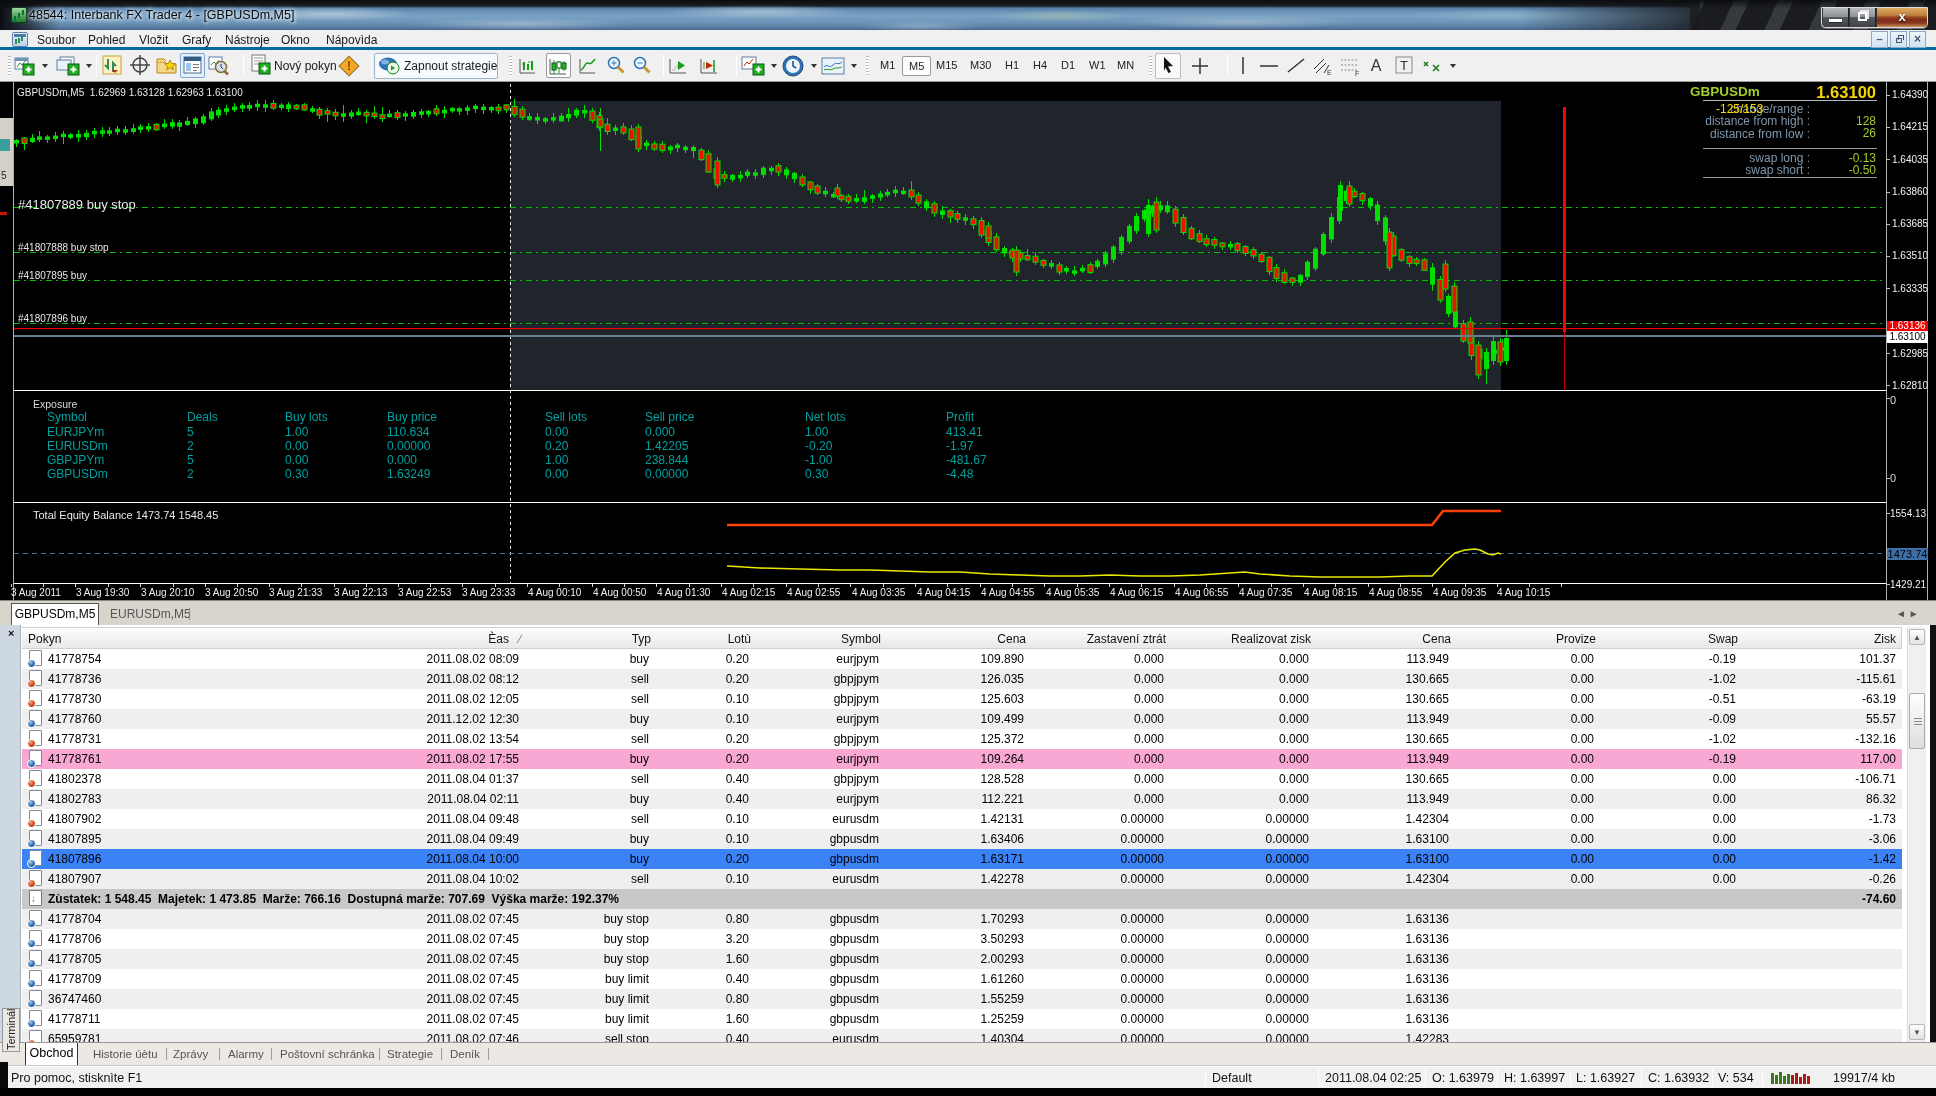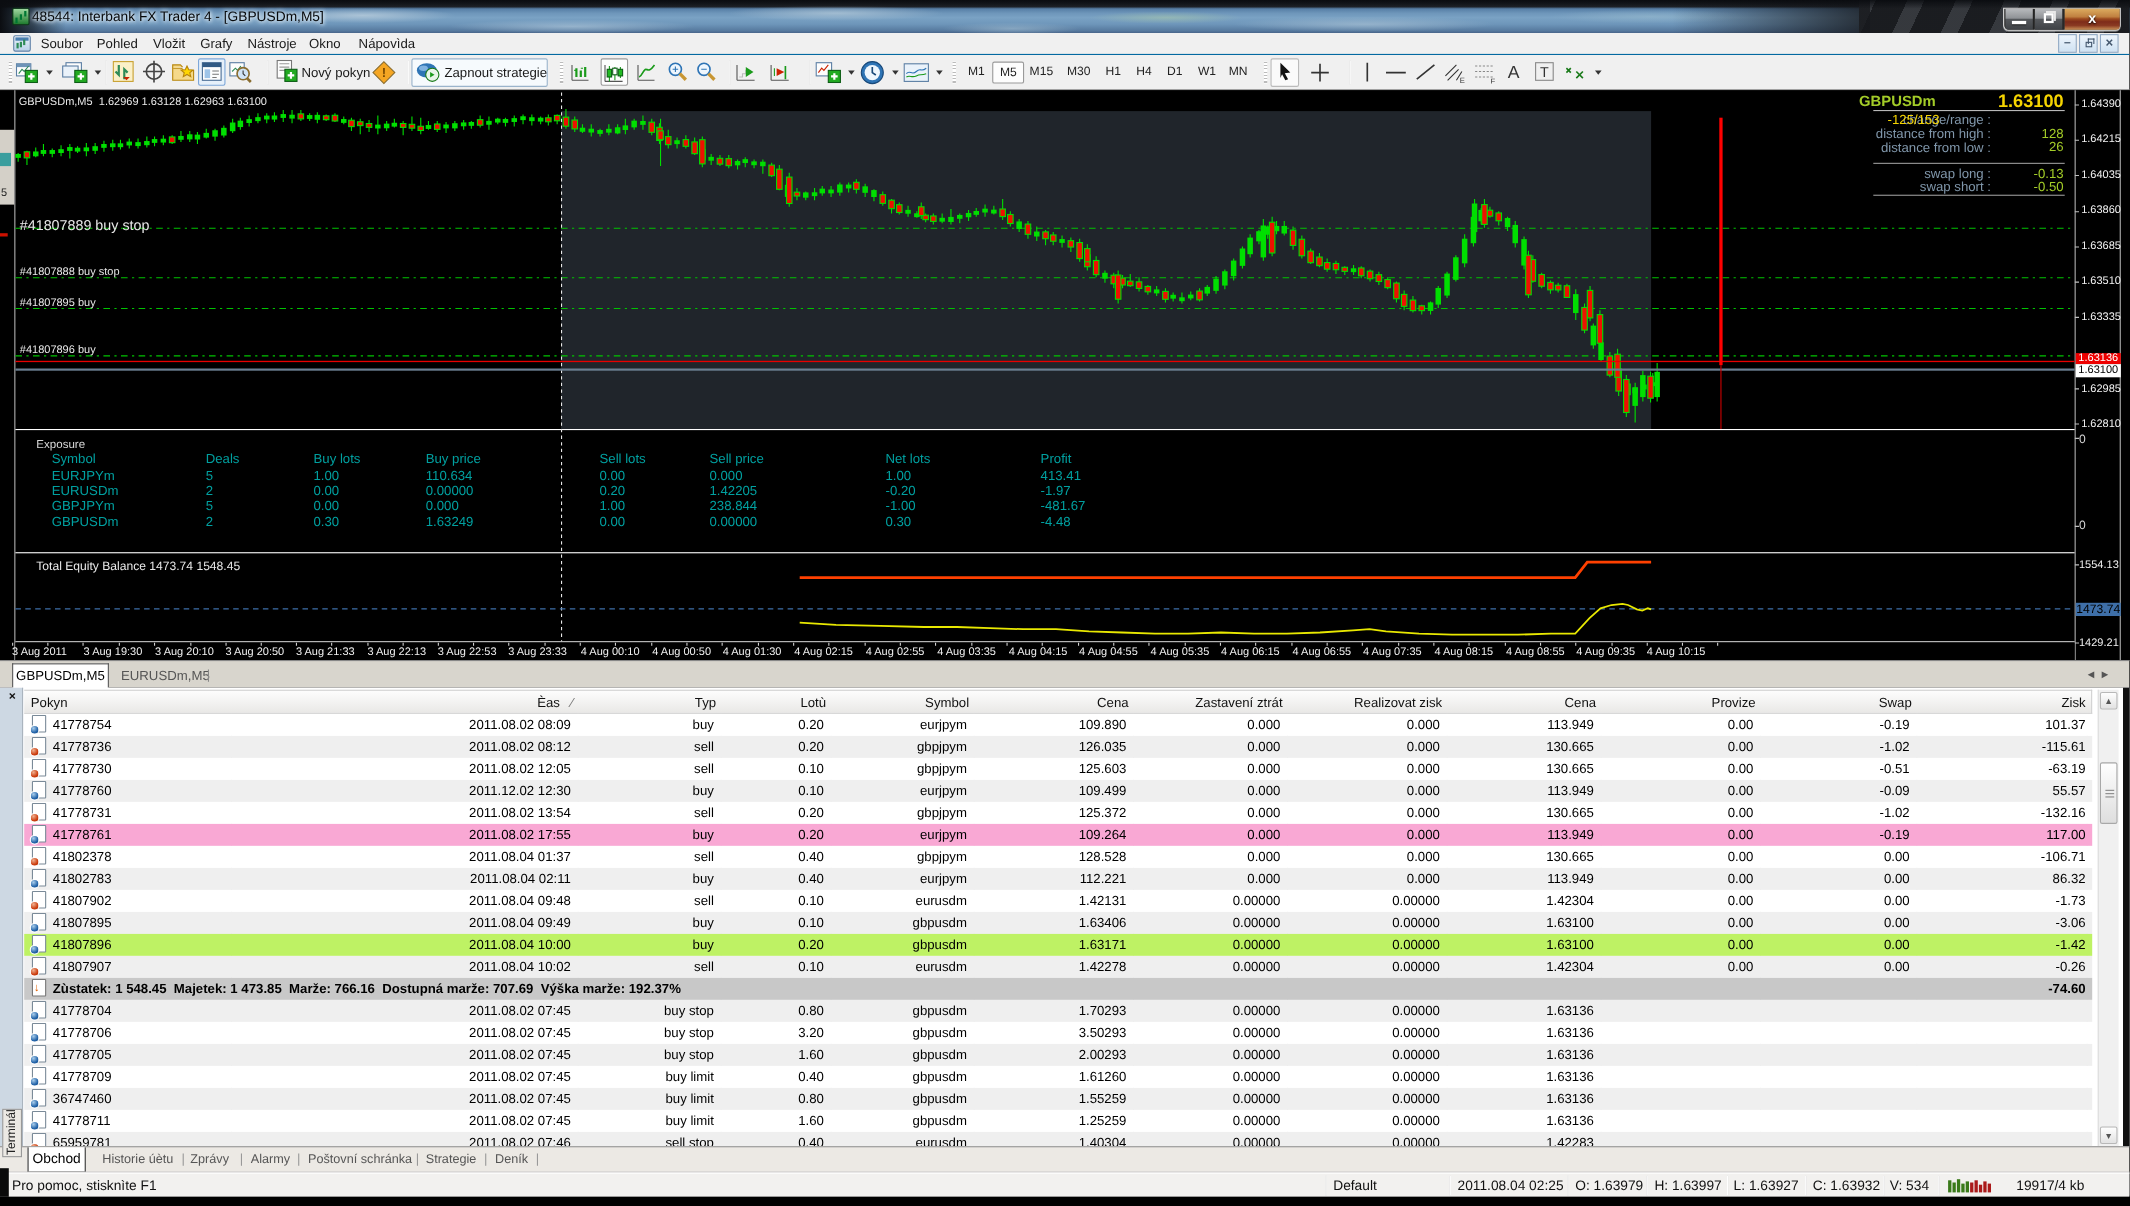--- a/index.html
+++ b/index.html
@@ -51,21 +51,21 @@
   <div class="abs" style="left:1px;top:0;width:26px;height:19px;background:linear-gradient(180deg,#b8babd 0,#8f9296 45%,#55585c 50%,#3f4246 100%);border-right:1px solid #222;border-radius:0 0 0 3px">
     <div class="abs" style="left:6px;top:11px;width:13px;height:3px;background:#fff;box-shadow:0 1px 1px #0008"></div>
   </div>
   <div class="abs" style="left:28px;top:0;width:26px;height:19px;background:linear-gradient(180deg,#b8babd 0,#8f9296 45%,#55585c 50%,#3f4246 100%);border-right:1px solid #222">
     <div class="abs" style="left:8px;top:4px;width:9px;height:9px;border:2px solid #fff;background:transparent;box-shadow:2px -2px 0 -0px #e8e8e8"></div>
   </div>
   <div class="abs" style="left:55px;top:0;width:50px;height:19px;background:linear-gradient(180deg,#dcab5e 0,#c08040 38%,#9c4a1e 48%,#7e2c1a 62%,#8a3a22 80%,#c89056 100%);border-radius:0 0 3px 0;color:#fff;font-weight:bold;font-size:13px;text-align:center;line-height:18px;text-shadow:0 1px 2px #000">x</div>
  </div>
 </div>
 
-<div class="abs" style="left:0;top:30px;width:1936px;height:20px;background:#f0f0f0;border-bottom:1px solid #0369a1">
+<div class="abs" style="left:0;top:30px;width:1936px;height:20px;background:#f0f0f0;border-bottom:3px solid #0369a1">
  <div class="abs" style="left:12px;top:2px;width:16px;height:15px;background:linear-gradient(180deg,#eaf2fa,#b9d2ea);border:1px solid #5a7ea6;border-radius:2px">
    <div class="abs" style="left:1px;top:1px;width:12px;height:3px;background:#4a7eb0"></div>
    <div class="abs" style="left:2px;top:6px;width:2px;height:5px;background:#2e8b57;box-shadow:3px -1px 0 #2e8b57,6px -3px 0 #2e8b57"></div>
  </div>
  <div class="abs" style="left:37px;top:3px;font-size:12px;color:#1a1a1a">Soubor</div>
  <div class="abs" style="left:88px;top:3px;font-size:12px;color:#1a1a1a">Pohled</div>
  <div class="abs" style="left:139px;top:3px;font-size:12px;color:#1a1a1a">Vložit</div>
  <div class="abs" style="left:182px;top:3px;font-size:12px;color:#1a1a1a">Grafy</div>
  <div class="abs" style="left:225px;top:3px;font-size:12px;color:#1a1a1a">Nástroje</div>
  <div class="abs" style="left:281px;top:3px;font-size:12px;color:#1a1a1a">Okno</div>
@@ -835,21 +835,21 @@
       <span class="tcell" style="left:635px;width:92px">0.10</span>
       <span class="tcell" style="left:735px;width:122px">gbpusdm</span>
       <span class="tcell" style="left:865px;width:137px">1.63406</span>
       <span class="tcell" style="left:1010px;width:132px">0.00000</span>
       <span class="tcell" style="left:1150px;width:137px">0.00000</span>
       <span class="tcell" style="left:1295px;width:132px">1.63100</span>
       <span class="tcell" style="left:1435px;width:137px">0.00</span>
       <span class="tcell" style="left:1580px;width:134px">0.00</span>
       <span class="tcell" style="left:1722px;width:152px">-3.06</span>
     </div>
-<div class="trow" style="top:224px;background:#bef264">
+<div class="trow" style="top:224px;background:#3b82f6">
       <span class="ticon">
         <span class="dot dotb"></span>
       </span>
       <span class="abs" style="left:26px;top:3px">41807896</span>
       <span class="tcell" style="left:190px;width:307px">2011.08.04 10:00</span>
       <span class="tcell" style="left:505px;width:122px">buy</span>
       <span class="tcell" style="left:635px;width:92px">0.20</span>
       <span class="tcell" style="left:735px;width:122px">gbpusdm</span>
       <span class="tcell" style="left:865px;width:137px">1.63171</span>
       <span class="tcell" style="left:1010px;width:132px">0.00000</span>

